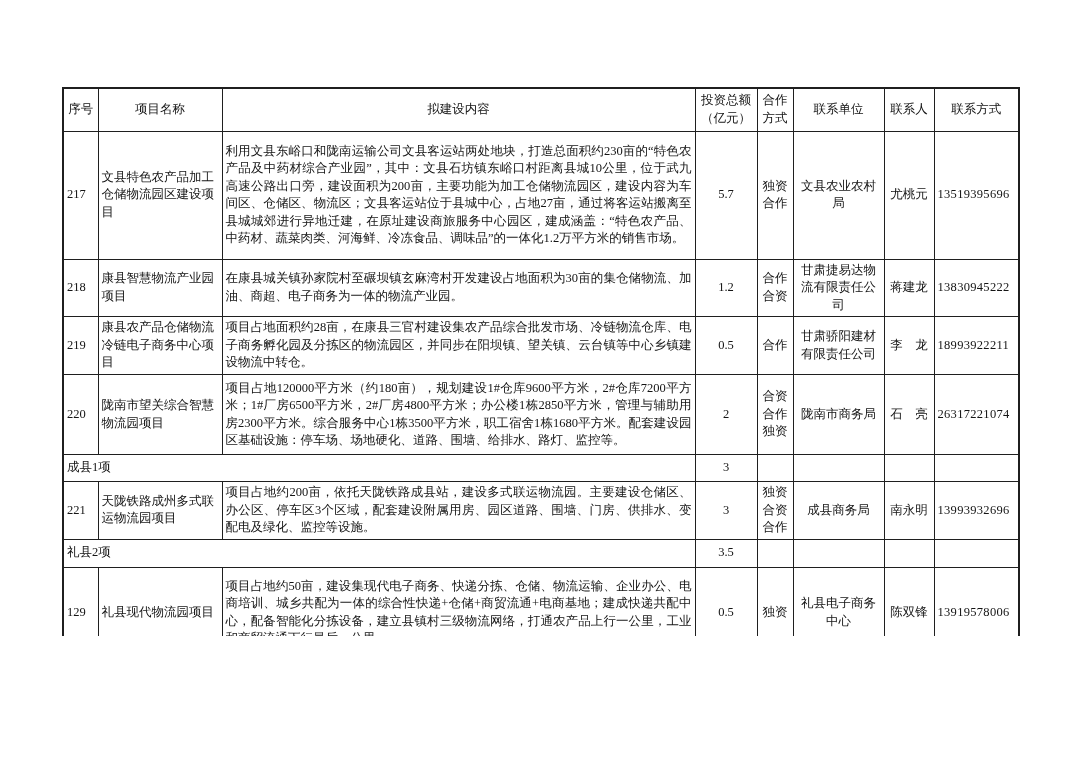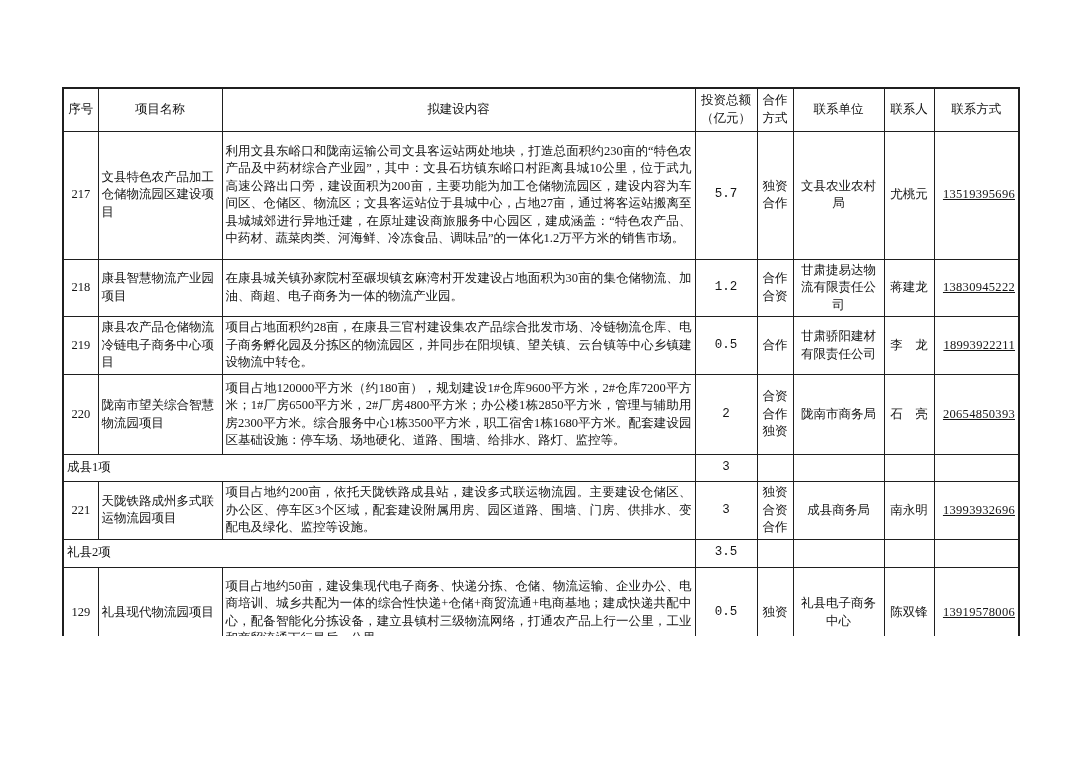--- a/index.html
+++ b/index.html
@@ -15,28 +15,28 @@
   table.projects th, table.projects td{
     border:1px solid #1f1f1f;
     font-weight:normal;
     font-size:12.5px;line-height:17.5px;
     vertical-align:middle;
     padding:2px 3px;
     word-break:break-all;
     overflow:hidden;
   }
   th.hd{text-align:center;padding:2px 2px;}
-  .c-no{text-align:center;}
+  .c-no{text-align:left;}
   .c-name{text-align:left;padding:2px 4px;}
   .c-content{text-align:justify;padding:3px 6px;}
-  .c-inv{text-align:center;font-family:Liberation Mono, monospace;}
+  .c-inv{text-align:center;}
   .c-coop{text-align:center;padding:2px 2px;}
   .c-unit{text-align:center;}
   .c-person{text-align:center;}
-  .c-phone{text-align:right;letter-spacing:0.3px;text-decoration:underline;}
+  .c-phone{text-align:left;letter-spacing:0.3px;}
   .section-label{text-align:left;padding-left:6px;}
   .page-footer{
     position:absolute;left:0;top:696px;width:100%;
     text-align:right;font-size:14.5px;color:#141414;
   }
   .watermark{
     position:absolute;top:687px;right:22px;
     display:flex;align-items:center;gap:13px;
     color:#ababab;
     font-family:"Liberation Sans","DejaVu Sans",sans-serif;
@@ -108,21 +108,21 @@
     </tr>
 
     <tr style="height:80px">
       <td class="c-no">220</td>
       <td class="c-name">陇南市望关综合智慧物流园项目</td>
       <td class="c-content">项目占地120000平方米（约180亩），规划建设1#仓库9600平方米，2#仓库7200平方米；1#厂房6500平方米，2#厂房4800平方米；办公楼1栋2850平方米，管理与辅助用房2300平方米。综合服务中心1栋3500平方米，职工宿舍1栋1680平方米。配套建设园区基础设施：停车场、场地硬化、道路、围墙、给排水、路灯、监控等。</td>
       <td class="c-inv">2</td>
       <td class="c-coop">合资合作独资</td>
       <td class="c-unit">陇南市商务局</td>
       <td class="c-person">石　亮</td>
-      <td class="c-phone">20654850393</td>
+      <td class="c-phone">26317221074</td>
     </tr>
 
     <tr style="height:27px">
       <td class="section-label" colspan="3">成县1项</td>
       <td class="c-inv">3</td>
       <td></td>
       <td></td>
       <td></td>
       <td></td>
     </tr>

